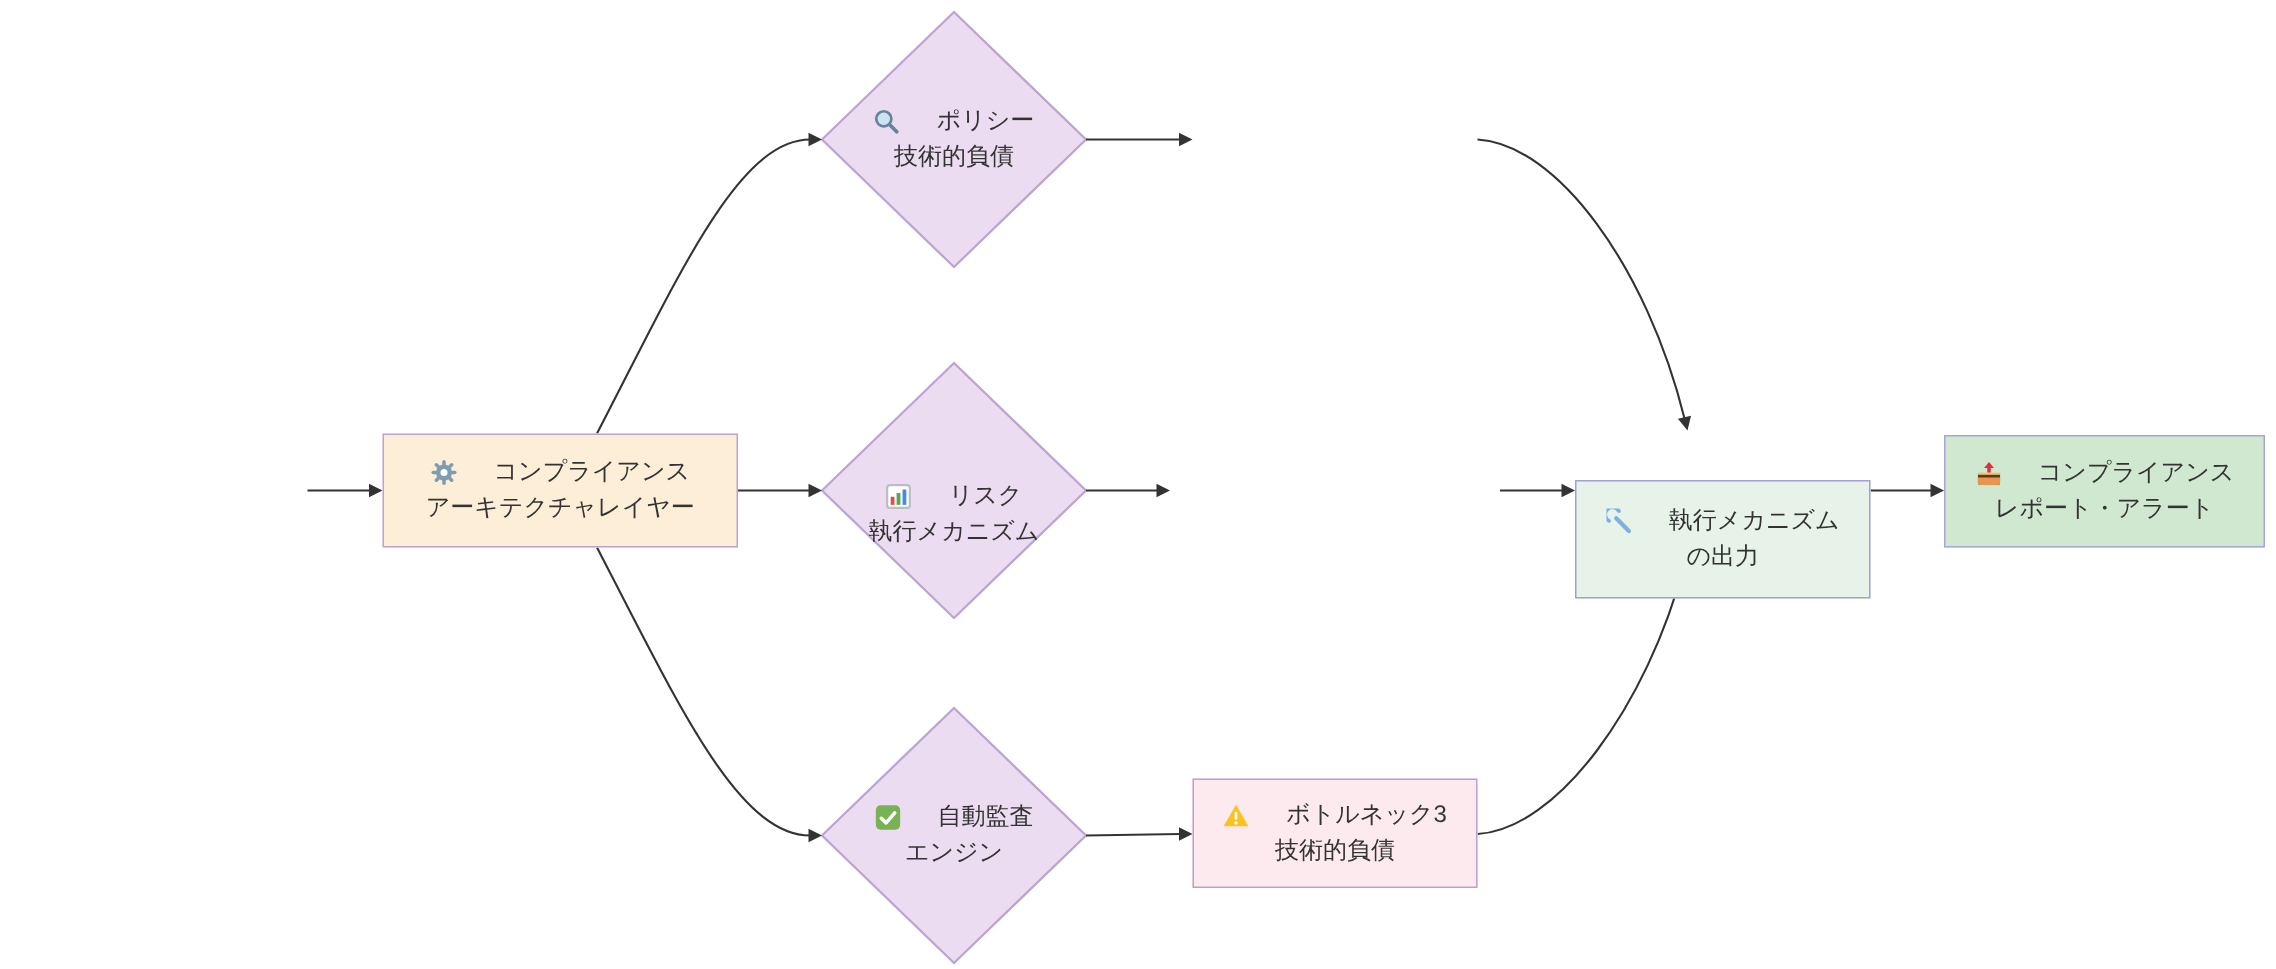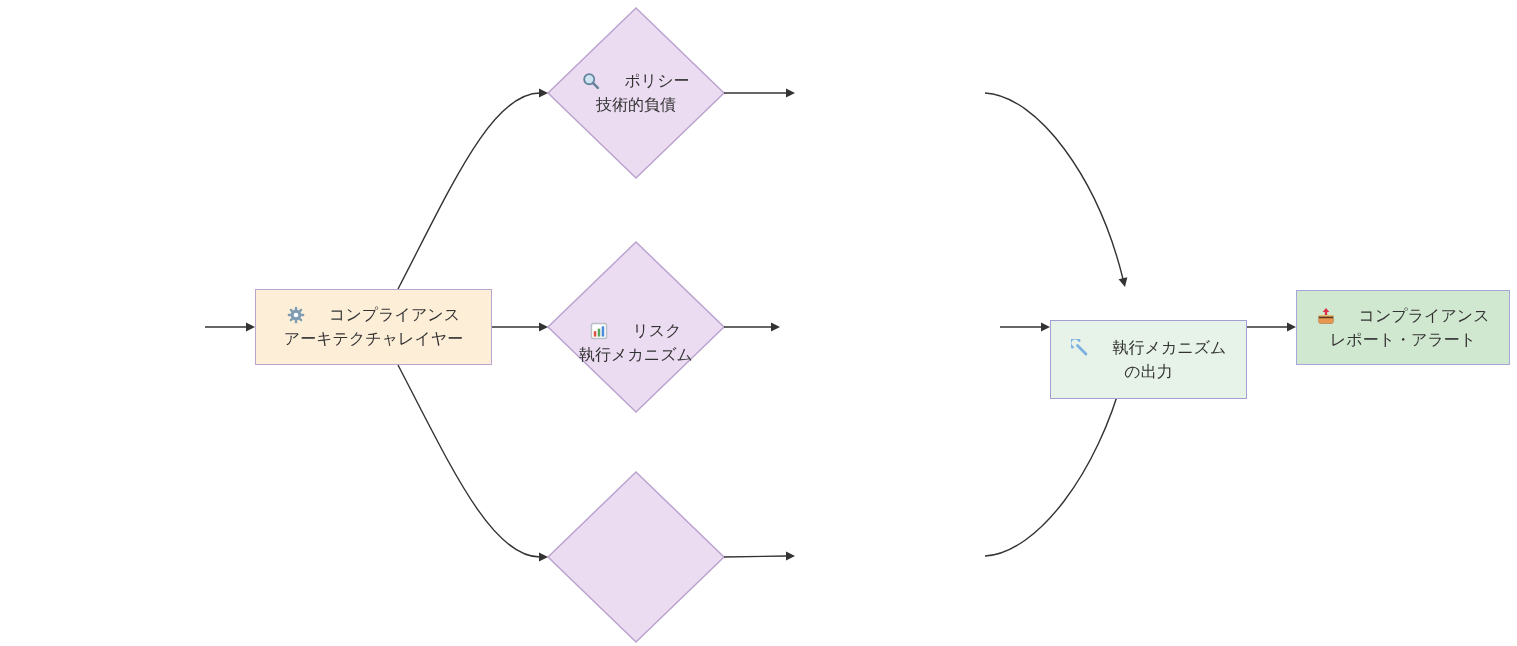--- a/index.html
+++ b/index.html
@@ -71,20 +71,35 @@
       </span>
       <span>コンプライアンス</span>
     </div>
     <div class="line">
         <span>アーキテクチャレイヤー</span>
       </div>
   </div>
 
 
 
+  <div class="node rectnode" style="left: 795px; top: 519px; width: 190px; height: 73px; background-color: rgb(253, 234, 239); border-color: rgb(187, 159, 206);">
+    <div class="line">
+      <span class="ico">
+        <svg viewBox="0 0 20 20">
+            <path d="M10 1.6 L19.2 17.6 H0.8 Z" fill="#fcc21c"></path>
+            <rect x="9" y="6.8" width="2" height="6" rx="1" fill="#ffffff"></rect>
+            <circle cx="10" cy="15.1" r="1.25" fill="#ffffff"></circle>
+          </svg>
+      </span>
+      <span>ボトルネック3</span>
+    </div>
+    <div class="line">
+        <span>技術的負債</span>
+      </div>
+  </div>
 
   <div class="node rectnode" style="left: 1050px; top: 288px; width: 197px; height: 79px; background-color: rgb(231, 243, 232); border-color: rgb(164, 158, 210); margin-top: 32px;">
     <div class="line">
       <span class="ico">
         <svg viewBox="0 0 20 20">
             <line x1="7.2" y1="7.2" x2="16.6" y2="16.6" stroke="#7db2e0" stroke-width="3.2" stroke-linecap="round"></line>
             <path d="M9.2 1.9 A5.4 5.4 0 1 0 1.9 9.2" fill="none" stroke="#7db2e0" stroke-width="2.8" stroke-linecap="round"></path>
           </svg>
       </span>
       <span>執行メカニズム</span>
@@ -136,14 +151,28 @@
             <rect x="13" y="4.8" width="2.8" height="11.4" fill="#4a89dc"></rect>
           </svg>
       </span>
       <span>リスク</span>
     </div>
     <div class="line">
         <span>執行メカニズム</span>
       </div>
   </div>
 
+  <div class="node dlabel" style="left:548px;top:472px;width:176px;height:170px;">
+    <div class="line">
+      <span class="ico">
+        <svg viewBox="0 0 20 20">
+            <rect x="1" y="1" width="18" height="18" rx="3.5" fill="#77b255"></rect>
+            <path d="M5 10.6 L8.6 14 L15 6.6" stroke="#ffffff" stroke-width="2.6" fill="none" stroke-linecap="round" stroke-linejoin="round"></path>
+          </svg>
+      </span>
+      <span>自動監査</span>
+    </div>
+    <div class="line">
+        <span>エンジン</span>
+      </div>
+  </div>
 
 </div>
 
 </body></html>

